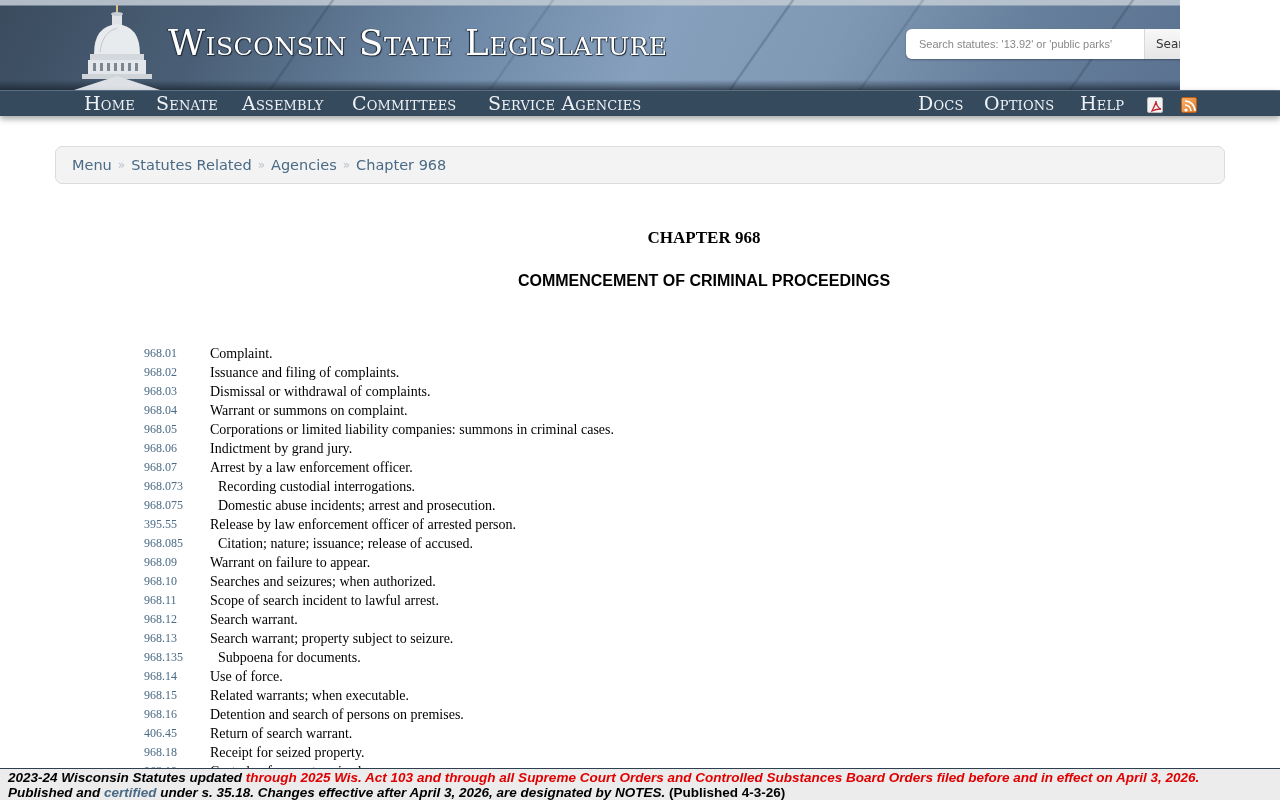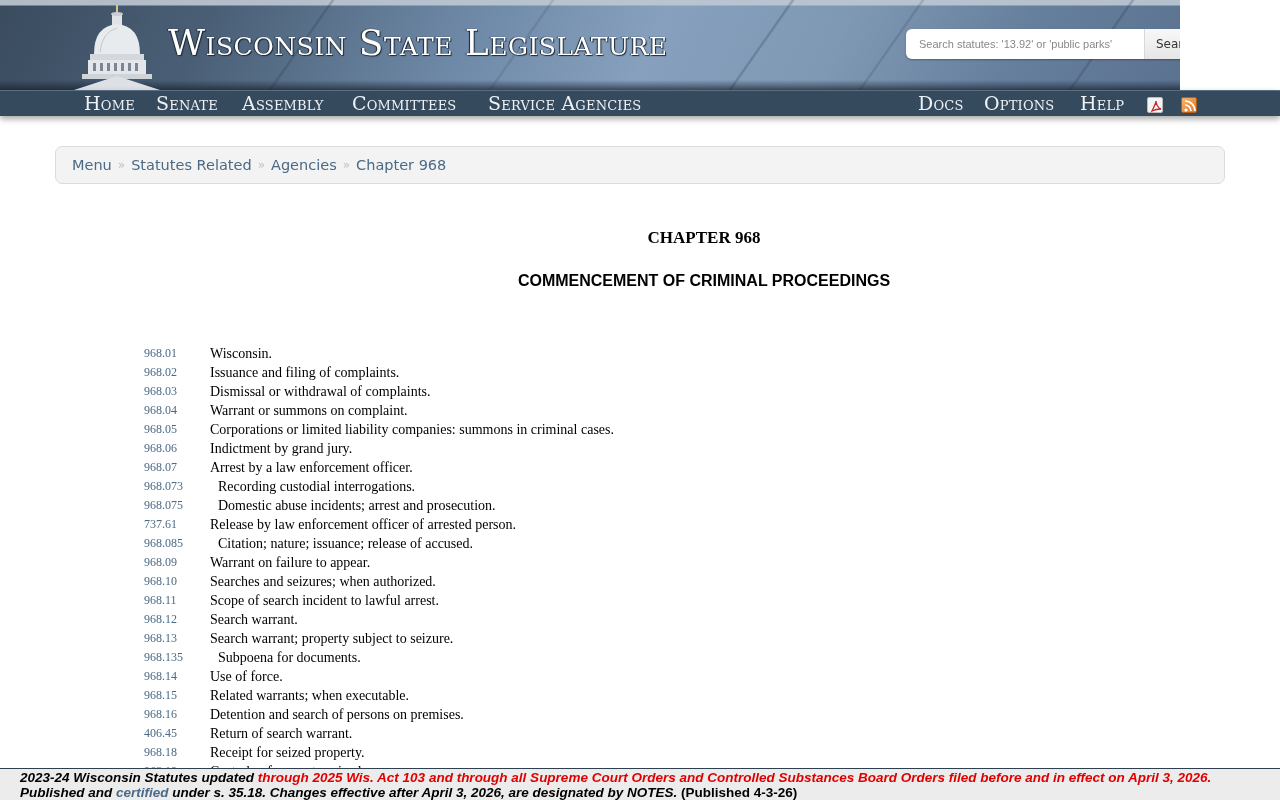--- a/index.html
+++ b/index.html
@@ -99,21 +99,21 @@
   .toc-text {
     position: absolute; left: 66px; top: 0; font-family: "Liberation Serif", serif;
     font-size: 14px; color: #000; line-height: 19px;
   }
   .toc-row.sub .toc-text { left: 74px; }
 
   
   .notice {
     position: absolute; left: 0; top: 768px; width: 1280px; height: 32px;
     background: #ececec; border-top: 1px solid #2e3f50;
-    padding-left: 20px; padding-top: 1px;
+    padding-left: 8px; padding-top: 1px;
     font-family: "Liberation Sans", sans-serif; font-style: italic; font-weight: bold;
     font-size: 13.5px; line-height: 15px; color: #000;
   }
   .notice .red { color: #e00000; }
   .notice .link { color: #4a6a86; text-decoration: none; }
   .notice .plain { font-style: normal; }
 </style>
 </head>
 <body>
 
@@ -188,21 +188,21 @@
   <span class="crumb-sep">»</span>
   <a class="crumb">Chapter 968</a>
 </nav>
 
 <div class="chapter-title">CHAPTER 968</div>
 <div class="chapter-subtitle">COMMENCEMENT OF CRIMINAL PROCEEDINGS</div>
 
 <div class="toc">
   <div class="toc-row">
       <a class="toc-num">968.01</a>
-      <span class="toc-text">Wisconsin.</span>
+      <span class="toc-text">Complaint.</span>
     </div>
   <div class="toc-row">
       <a class="toc-num">968.02</a>
       <span class="toc-text">Issuance and filing of complaints.</span>
     </div>
   <div class="toc-row">
       <a class="toc-num">968.03</a>
       <span class="toc-text">Dismissal or withdrawal of complaints.</span>
     </div>
   <div class="toc-row">
@@ -223,21 +223,21 @@
     </div>
   <div class="toc-row sub">
       <a class="toc-num">968.073</a>
       <span class="toc-text">Recording custodial interrogations.</span>
     </div>
   <div class="toc-row sub">
       <a class="toc-num">968.075</a>
       <span class="toc-text">Domestic abuse incidents; arrest and prosecution.</span>
     </div>
   <div class="toc-row">
-      <a class="toc-num">737.61</a>
+      <a class="toc-num">395.55</a>
       <span class="toc-text">Release by law enforcement officer of arrested person.</span>
     </div>
   <div class="toc-row sub">
       <a class="toc-num">968.085</a>
       <span class="toc-text">Citation; nature; issuance; release of accused.</span>
     </div>
   <div class="toc-row">
       <a class="toc-num">968.09</a>
       <span class="toc-text">Warrant on failure to appear.</span>
     </div>

